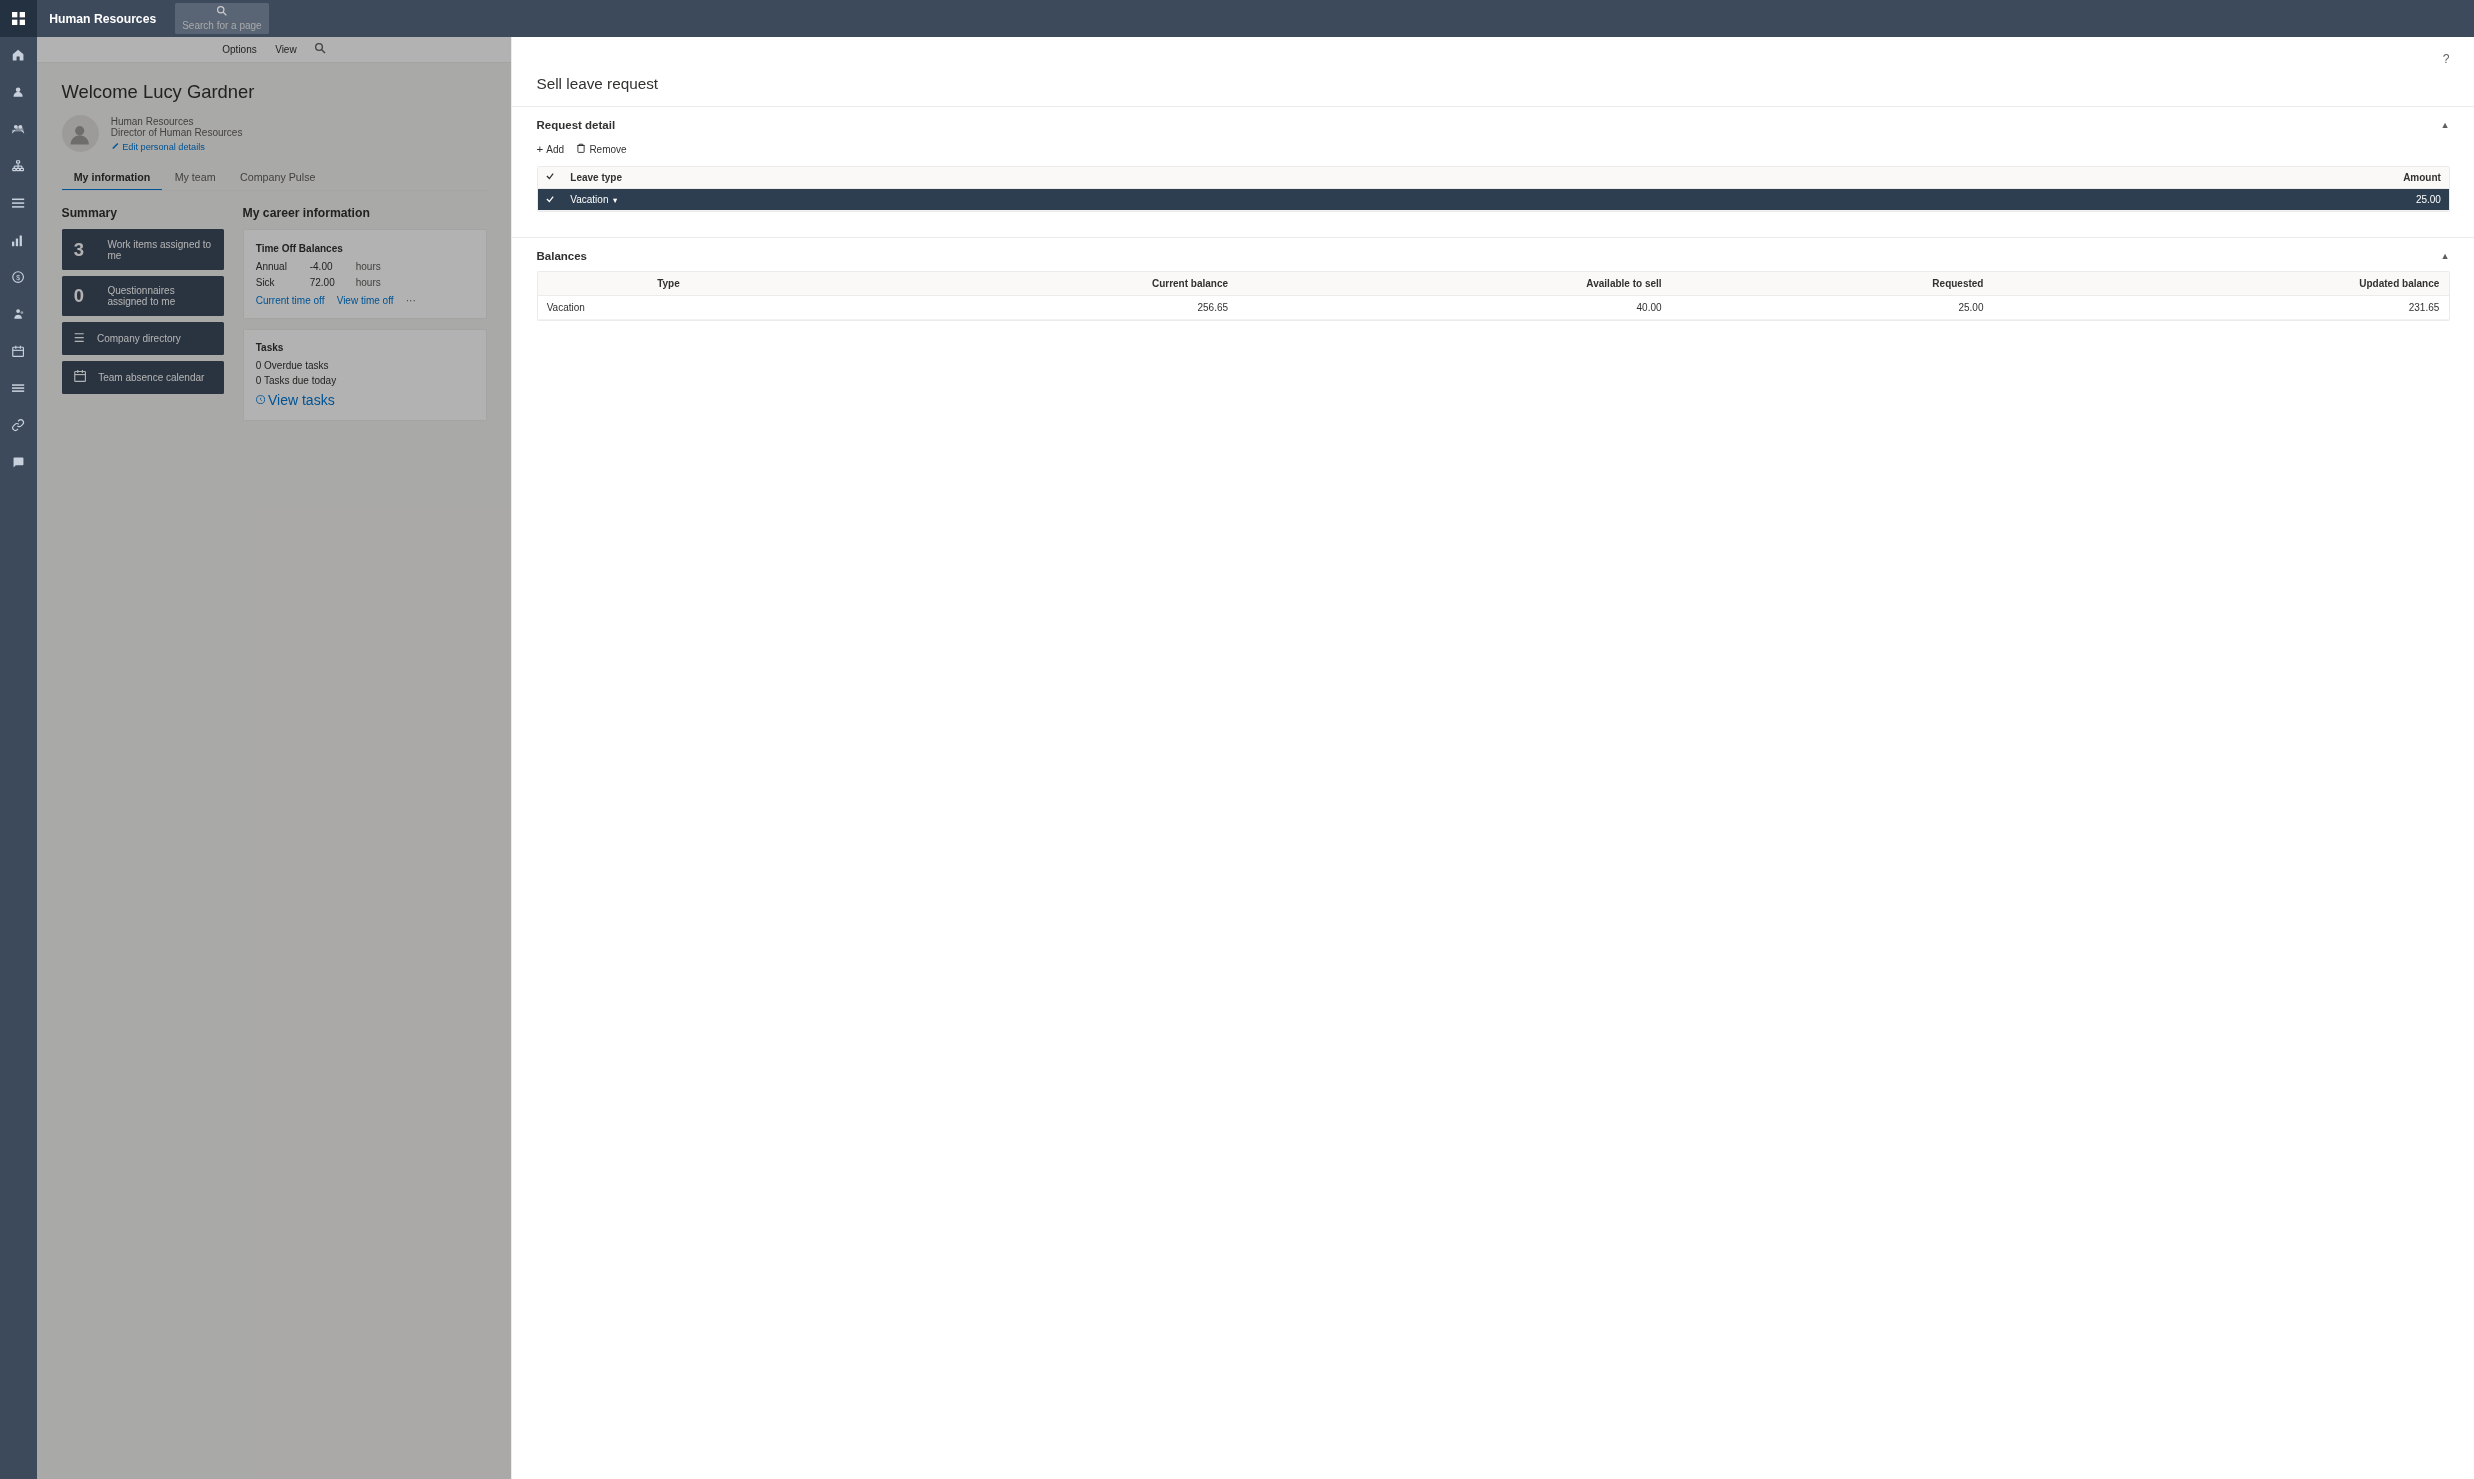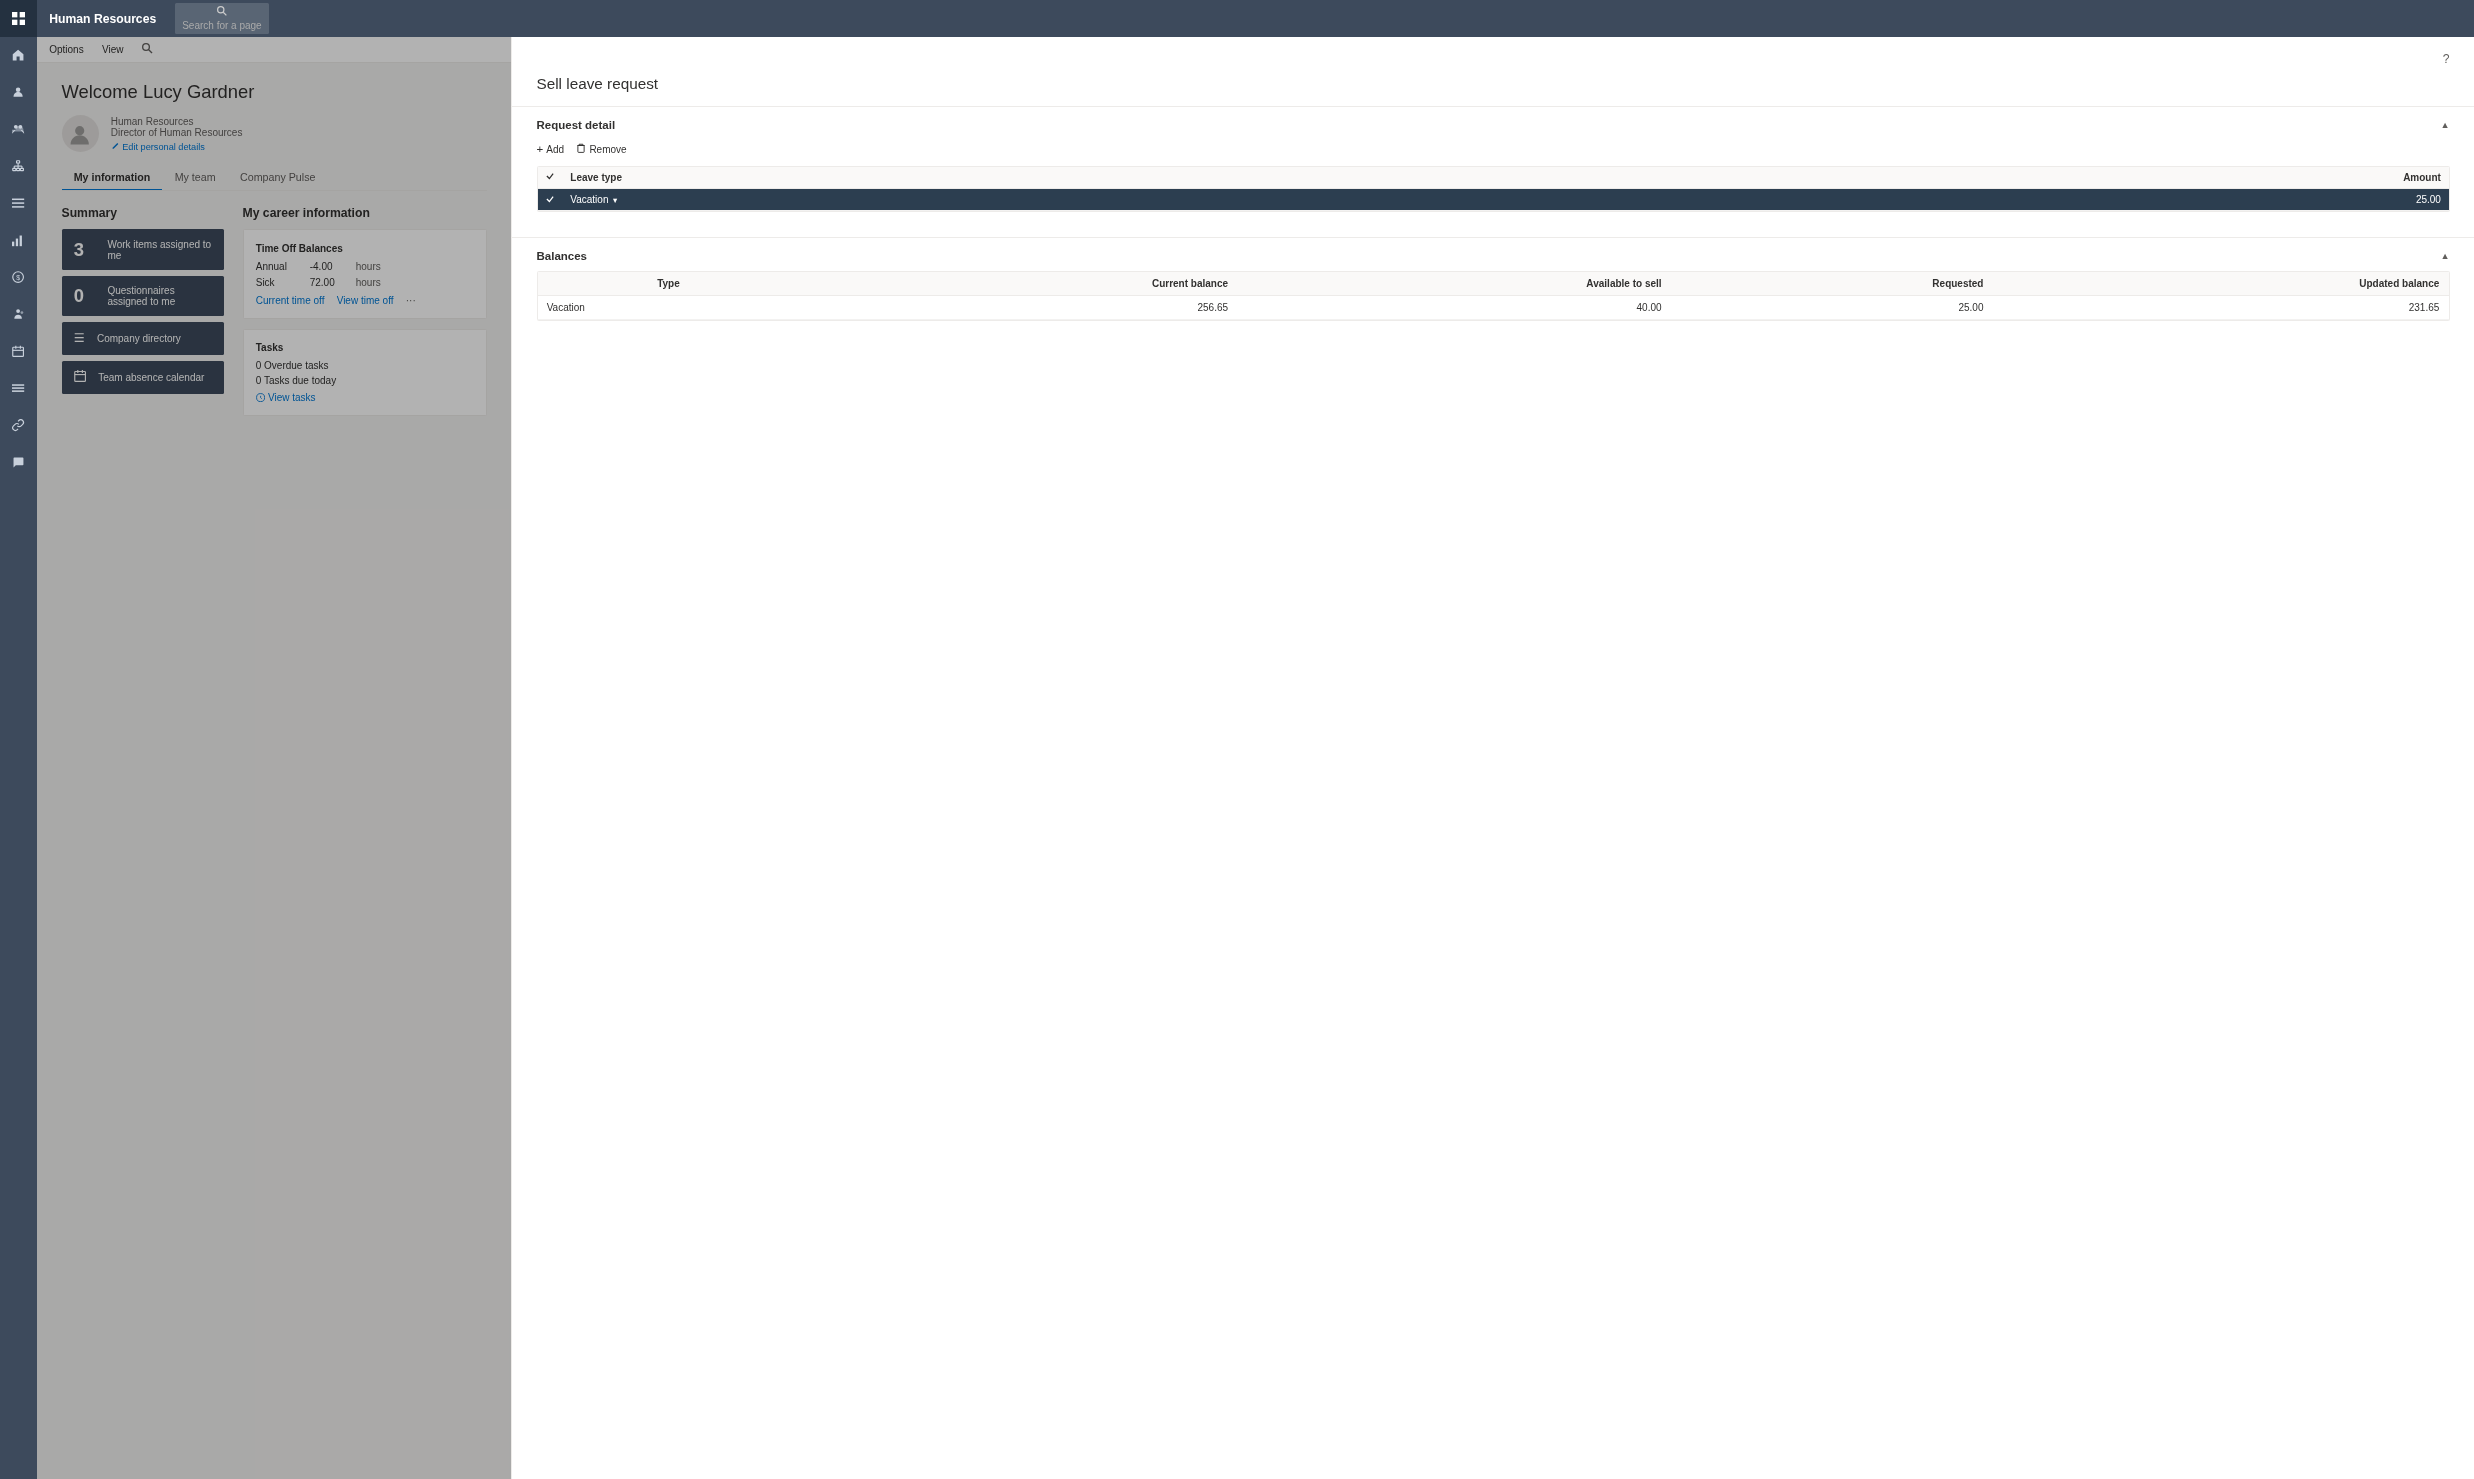--- a/index.html
+++ b/index.html
@@ -85,20 +85,21 @@
       flex-direction: column;
       overflow-y: auto;
     }
     .hr-toolbar {
       background: white;
       border-bottom: 0.8px solid #edebe9;
       padding: 6.1px 12.2px;
       display: flex;
       align-items: center;
       gap: 18.4px;
+      justify-content: center;
     }
     .hr-toolbar-item {
       font-size: 10px;
       color: #323130;
       cursor: pointer;
     }
     .hr-toolbar-icon {
       color: #605e5c;
       cursor: pointer;
     }
@@ -194,21 +195,21 @@
     .card-actions {
       display: flex;
       gap: 12.2px;
       margin-top: 7.6px;
       font-size: 10px;
       color: #0078d4;
     }
     .card-action { cursor: pointer; }
     .card-action-more { color: #605e5c; cursor: pointer; }
     .task-item { font-size: 10px; color: #323130; margin-bottom: 3.1px; }
-    .view-link { font-size: 10px; color: #0078d4; cursor: pointer; display: flex; align-items: center; gap: 3.1px; margin-top: 6.1px; }
+    .view-link { font-size: 14px; color: #0078d4; cursor: pointer; display: flex; align-items: center; gap: 3.1px; margin-top: 6.1px; }
 
     .course-link { font-size: 10px; color: #0078d4; cursor: pointer; }
 
     
     .right-panel {
       flex: 1;
       background: white;
       display: flex;
       flex-direction: column;
       overflow-y: auto;

